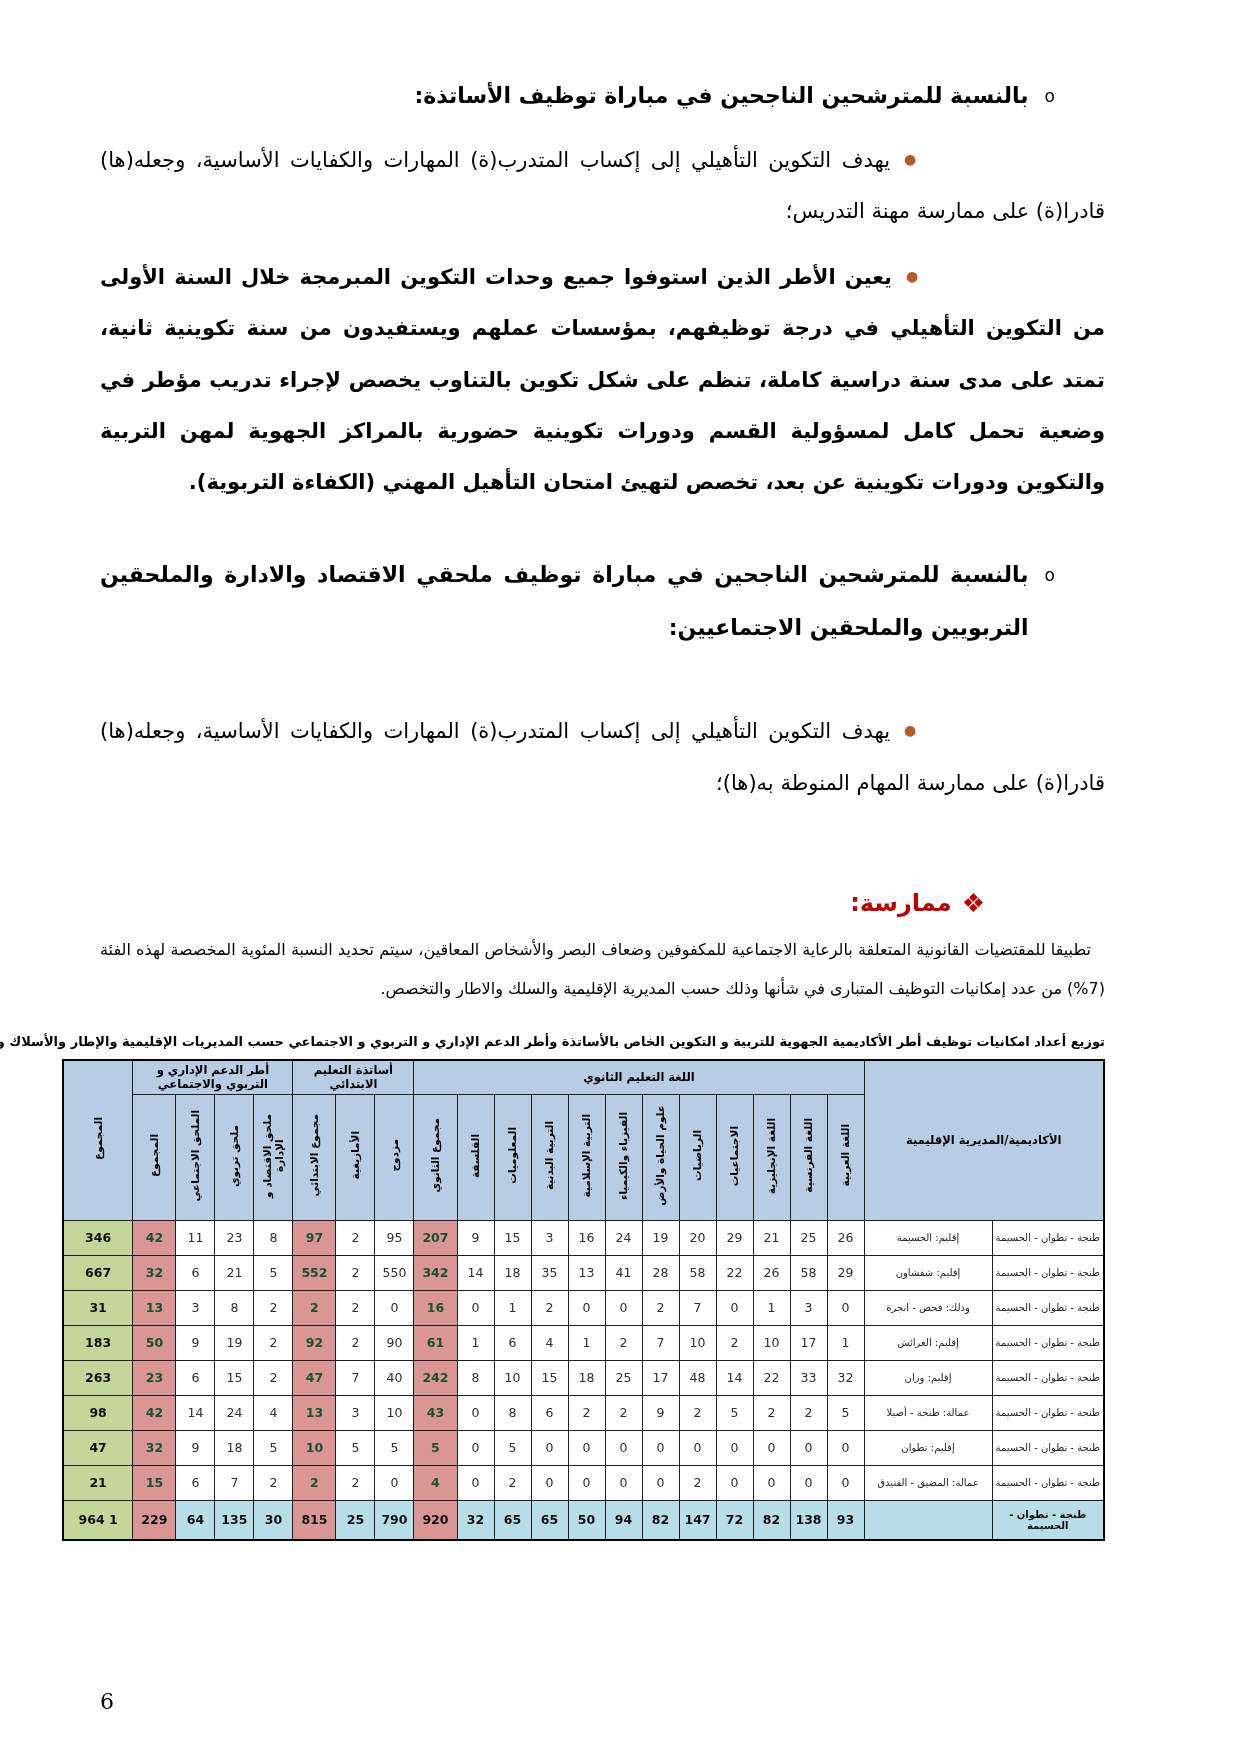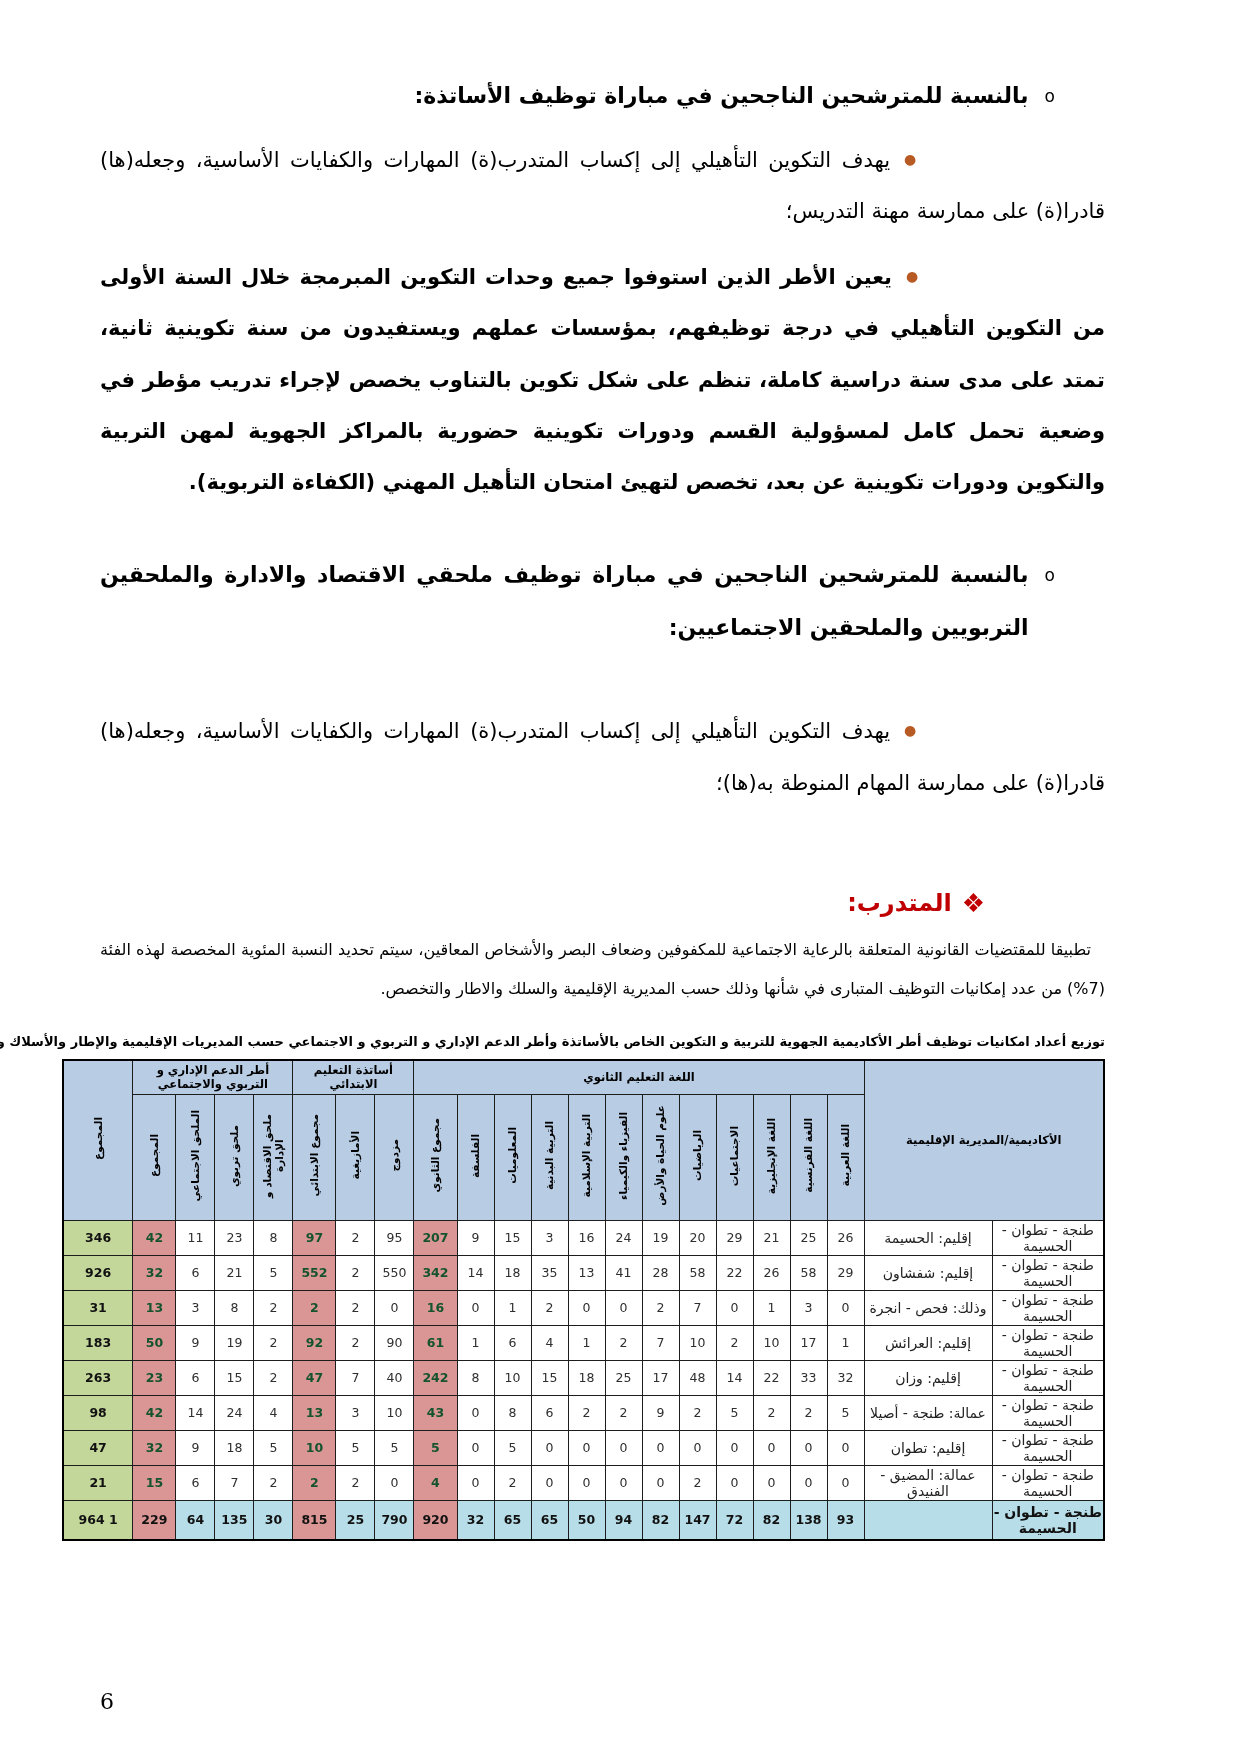--- a/index.html
+++ b/index.html
@@ -38,21 +38,21 @@
   .table-title{font-weight:bold;font-size:13px;text-align:right;margin-bottom:10px;white-space:nowrap;}
   table{border-collapse:collapse;table-layout:fixed;width:1042px;border:2px solid #000;direction:rtl;}
   th,td{border:1px solid #1d1d1d;text-align:center;vertical-align:middle;overflow:hidden;padding:1px 1px;}
   thead th{background:var(--header-bg);font-weight:bold;font-size:11.5px;}
   thead tr.gr1 th{height:34px;line-height:1.25;}
   thead tr.gr2 th{height:124px;}
   .rot-inner{display:inline-block;writing-mode:vertical-rl;transform:rotate(180deg);line-height:1.15;font-size:10.5px;max-height:150px;white-space:normal;}
   tbody td{height:35px;font-size:12.5px;color:#2f2f2f;background:#fff;}
   tbody td.sub{background:var(--subtotal-bg);font-weight:bold;color:#14532d;}
   tbody td.grand{background:var(--grand-bg);font-weight:bold;color:#111;}
-  tbody td.prov,tbody td.acad{font-size:14px;color:#222;}
+  tbody td.prov,tbody td.acad{font-size:10px;color:#222;}
   tbody tr.total td{background:var(--totalrow-bg);font-weight:bold;color:#111;height:40px;}
   tbody tr.total td.sub{background:var(--subtotal-bg);}
   tbody tr.total td.grand{background:var(--grand-bg);}
   .page-number{position:absolute;bottom:40px;right:1105px;left:100px;font-family:"DejaVu Serif",serif;font-size:22px;text-align:left;direction:ltr;}
 </style>
 </head>
 <body>
 
 <div class="page">
   <div class="content">
@@ -69,21 +69,21 @@
     <div class="oh mt40">
       <span class="ocircle">o</span>
       <div class="oh-text">بالنسبة للمترشحين الناجحين في مباراة توظيف ملحقي الاقتصاد والادارة والملحقين التربويين والملحقين الاجتماعيين:</div>
     </div>
 
     <p class="bp mt52"><span class="dot">●</span><span>يهدف التكوين التأهيلي إلى إكساب المتدرب(ة) المهارات والكفايات الأساسية، وجعله(ها) قادرا(ة) على ممارسة المهام المنوطة به(ها)؛</span></p>
 
 
     <div class="note-head mt80">
       <span class="diamond">❖</span>
-      <span class="note-title">المتدرب:</span>
+      <span class="note-title">ممارسة:</span>
     </div>
 
     <p class="note-body">تطبيقا للمقتضيات القانونية المتعلقة بالرعاية الاجتماعية للمكفوفين وضعاف البصر والأشخاص المعاقين، سيتم تحديد النسبة المئوية المخصصة لهذه الفئة (7%) من عدد إمكانيات التوظيف المتبارى في شأنها وذلك حسب المديرية الإقليمية والسلك والاطار والتخصص.</p>
   </div>
 
   <div class="table-block">
     <div class="table-title">توزيع أعداد امكانيات توظيف أطر الأكاديمية الجهوية للتربية و التكوين الخاص بالأساتذة وأطر الدعم الإداري و التربوي و الاجتماعي حسب المديريات الإقليمية والإطار والأسلاك و التخصصات</div>
     <table>
       <colgroup>
           <col style="width: 112px;">
@@ -179,21 +179,21 @@
             <td class="num">18</td>
             <td class="num">14</td>
             <td class="sub">342</td>
             <td class="num">550</td>
             <td class="num">2</td>
             <td class="sub">552</td>
             <td class="num">5</td>
             <td class="num">21</td>
             <td class="num">6</td>
             <td class="sub">32</td>
-            <td class="grand">926</td>
+            <td class="grand">667</td>
           </tr>
           <tr>
             <td class="acad">طنجة - تطوان - الحسيمة</td>
             <td class="prov">وذلك: فحص - انجرة</td>
             <td class="num">0</td>
             <td class="num">3</td>
             <td class="num">1</td>
             <td class="num">0</td>
             <td class="num">7</td>
             <td class="num">2</td>

